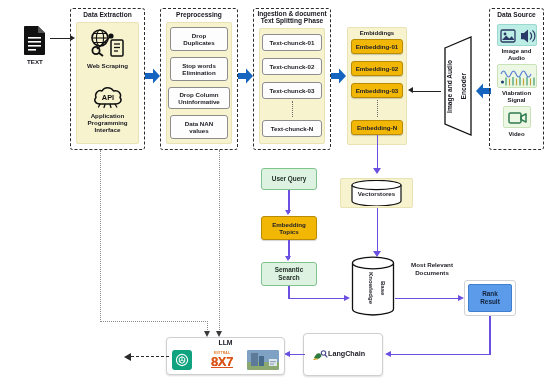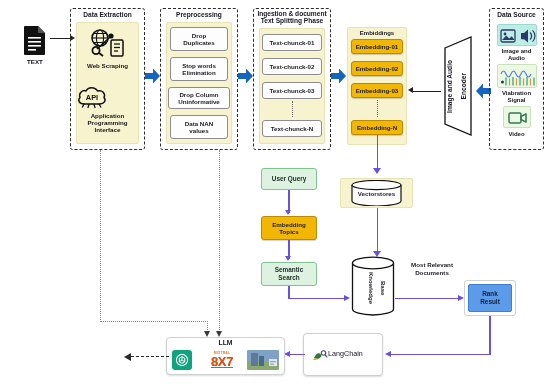--- a/index.html
+++ b/index.html
@@ -87,21 +87,21 @@
       <circle cx="8" cy="22.5" r="3.6" fill="none" stroke="#111" stroke-width="1.8"></circle>
       <line x1="11" y1="25" x2="15" y2="28" stroke="#111" stroke-width="1.8"></line>
       <rect x="23" y="12" width="12" height="16" rx="1.2" fill="none" stroke="#111" stroke-width="1.5"></rect>
       <line x1="26" y1="16" x2="32" y2="16" stroke="#111" stroke-width="1.3"></line>
       <line x1="26" y1="19.5" x2="32" y2="19.5" stroke="#111" stroke-width="1.3"></line>
       <line x1="26" y1="23" x2="30" y2="23" stroke="#111" stroke-width="1.3"></line>
     </svg>
   </div>
   <div class="abs plainlabel" style="left:76px;top:62px;width:63px;">Web Scraping</div>
 
-  <div class="abs" style="left:76px;top:84px;width:32px;height:26px;">
+  <div class="abs" style="left:92px;top:84px;width:32px;height:26px;">
     <svg width="32" height="26" viewBox="0 0 32 26">
       <path d="M8 20 C3 20 1.5 16 4 13.5 C2.5 9 6.5 5.5 10 7 C12 2.5 19 2.5 21.5 7 C26 5.5 30 9.5 28 13.5 C30.5 16.5 28 20 24 20 Z" fill="none" stroke="#111" stroke-width="1.5" stroke-linejoin="round"></path>
       <path d="M8 20 l-1.5 3 M13 20.5 l-1 3 M18 20.5 l1 3 M23 20 l1.8 3" stroke="#111" stroke-width="1.3" stroke-linecap="round"></path>
       <text x="16" y="15.5" font-family="Liberation Sans, sans-serif" font-size="7.4" font-weight="700" fill="#111" text-anchor="middle">API</text>
     </svg>
   </div>
   <div class="abs plainlabel" style="left:76px;top:112px;width:63px;">Application</div>
   <div class="abs plainlabel" style="left:76px;top:119px;width:63px;">Programming</div>
   <div class="abs plainlabel" style="left:76px;top:126px;width:63px;">Interface</div>
 
@@ -305,21 +305,21 @@
 
   <div class="card abs" style="left:303px;top:333px;width:80px;height:43px;"></div>
   <div class="abs" style="left:312px;top:348px;width:16px;height:13px;">
     <svg width="16" height="13" viewBox="0 0 16 13">
       <path d="M2 9 q2.5 -6 6 -4.5 q2 0.9 1.2 3 q-1 2.4 -4 2.6 z" fill="#2f7a3e"></path>
       <path d="M1.5 10.6 q2 -1 4.5 -0.6" stroke="#c8a21e" stroke-width="1.2" fill="none"></path>
       <circle cx="11.5" cy="4" r="2.2" fill="none" stroke="#4a4a8a" stroke-width="1.1"></circle>
       <line x1="13" y1="5.6" x2="15.2" y2="8.4" stroke="#4a4a8a" stroke-width="1.2"></line>
     </svg>
   </div>
-  <div class="abs" style="left:328px;top:349px;width:48px;font-size:7.2px;font-weight:400;color:#20202a;">LangChain</div>
+  <div class="abs" style="left:328px;top:349px;width:48px;font-size:7.2px;font-weight:700;color:#20202a;">LangChain</div>
 
   <div class="ln abs" style="left:288px;top:353.5px;width:17px;height:1.8px;"></div>
   <div class="abs" style="left:284px;top:350.5px;width:0;height:0;border-right:6px solid #6b4fe0;border-top:3.8px solid transparent;border-bottom:3.8px solid transparent;"></div>
 
   <div class="card abs" style="left:166px;top:337px;width:119px;height:38px;"></div>
   <div class="abs" style="left:166px;top:339px;width:119px;text-align:center;font-size:6.8px;font-weight:700;color:#17171f;">LLM</div>
 
   <div class="abs" style="left:172px;top:350px;width:20px;height:20px;background:#10a37f;border-radius:3px;display:flex;align-items:center;justify-content:center;">
     <svg width="14" height="14" viewBox="0 0 14 14">
       <path d="M7 1.4 a5.6 5.6 0 1 0 0 11.2 a5.6 5.6 0 1 0 0 -11.2 z" fill="none" stroke="#fff" stroke-width="1.1"></path>

